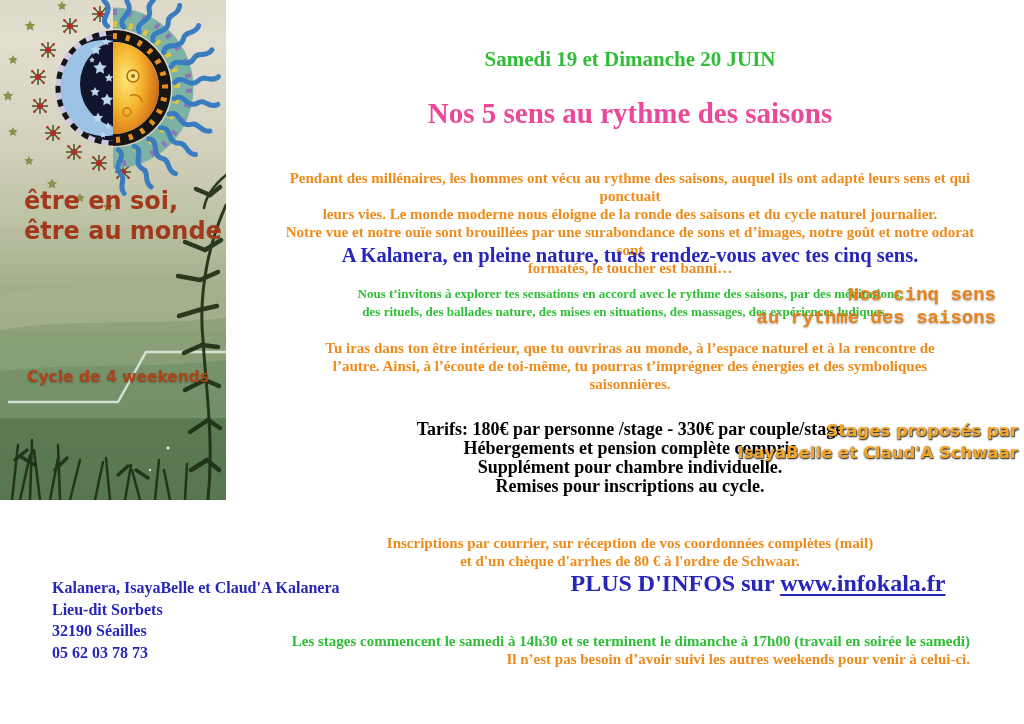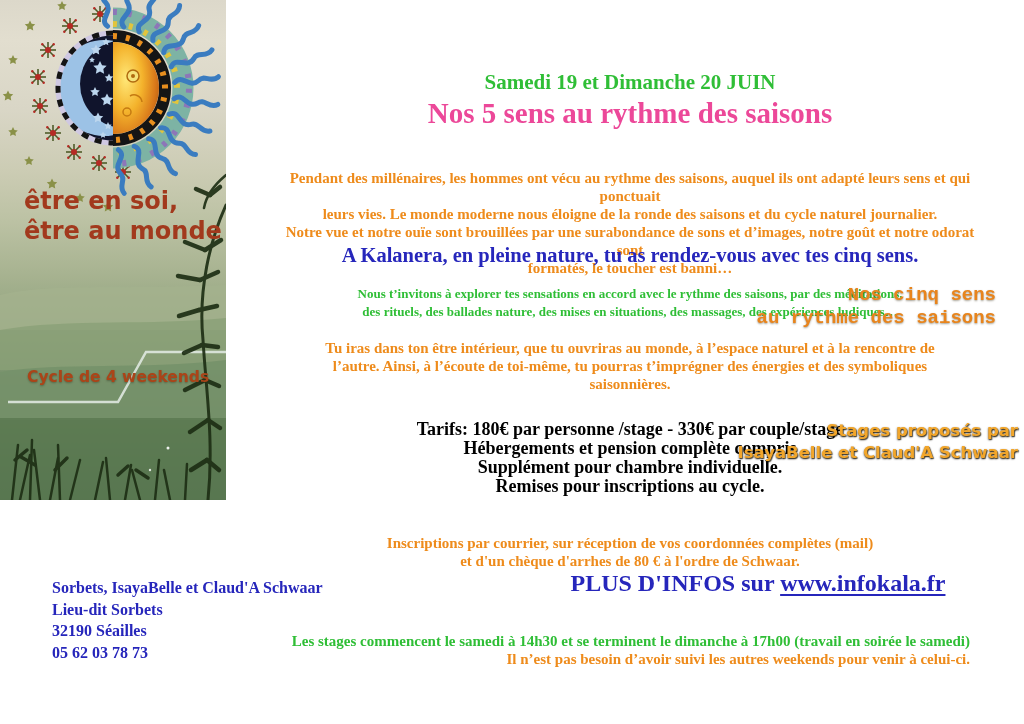--- a/index.html
+++ b/index.html
@@ -5,21 +5,21 @@
   html,body{margin:0;padding:0;background:#fff;}
   #page{position:relative;width:1024px;height:724px;background:#ffffff;overflow:hidden;
         font-family:"Liberation Serif","DejaVu Serif",serif;}
   .abs{position:absolute;}
   .ctr{text-align:center;}
   .pre{white-space:pre-line;}
   .b{font-weight:bold;}
 
   
   .col{left:280px;width:700px;}
-  #date-title{top:70px;font-size:21px;color:#2fbe36;}
+  #date-title{top:47px;font-size:21px;color:#2fbe36;}
   #main-title{top:97px;font-size:29px;color:#ec4899;}
   #intro{top:161px;font-size:15px;line-height:18px;color:#ee8b1b;margin-top:8px;}
   #kalanera{top:244px;font-size:20.5px;color:#2626bb;}
   #invitation{top:285px;font-size:13px;line-height:18px;color:#2fbe36;}
   #interior{top:339px;font-size:15px;line-height:18px;color:#ee8b1b;}
   #tarifs{top:420px;font-size:18px;line-height:19px;color:#000000;}
   #inscriptions{top:504px;font-size:15px;line-height:18px;color:#ee8b1b;margin-top:30px;}
   #infos{left:508px;top:570px;width:500px;font-size:24px;color:#2626bb;text-align:center;}
   #infos .lnk{text-decoration:underline;text-decoration-thickness:2px;text-underline-offset:3px;cursor:pointer;}
   #schedule{top:632px;left:280px;width:690px;text-align:right;font-size:15px;line-height:18px;}
@@ -246,19 +246,19 @@
 et d'un chèque d'arrhes de 80 € à l'ordre de Schwaar.</div>
 
   <div class="abs b" id="infos"><span>PLUS D'INFOS sur </span><span class="lnk">www.infokala.fr</span></div>
 
   <div class="abs b" id="schedule">
     <div class="g">Les stages commencent le samedi à 14h30 et se terminent le dimanche à 17h00 (travail en soirée le samedi)</div>
     <div class="o">Il n’est pas besoin d’avoir suivi les autres weekends pour venir à celui-ci.</div>
   </div>
 
   <div class="abs b" id="contact">
-    <div>Sorbets, IsayaBelle et Claud'A Schwaar</div>
+    <div>Kalanera, IsayaBelle et Claud'A Kalanera</div>
     <div>Lieu-dit Sorbets</div>
     <div>32190 Séailles</div>
     <div>05 62 03 78 73</div>
   </div>
 
 </div>
 
 </body></html>

